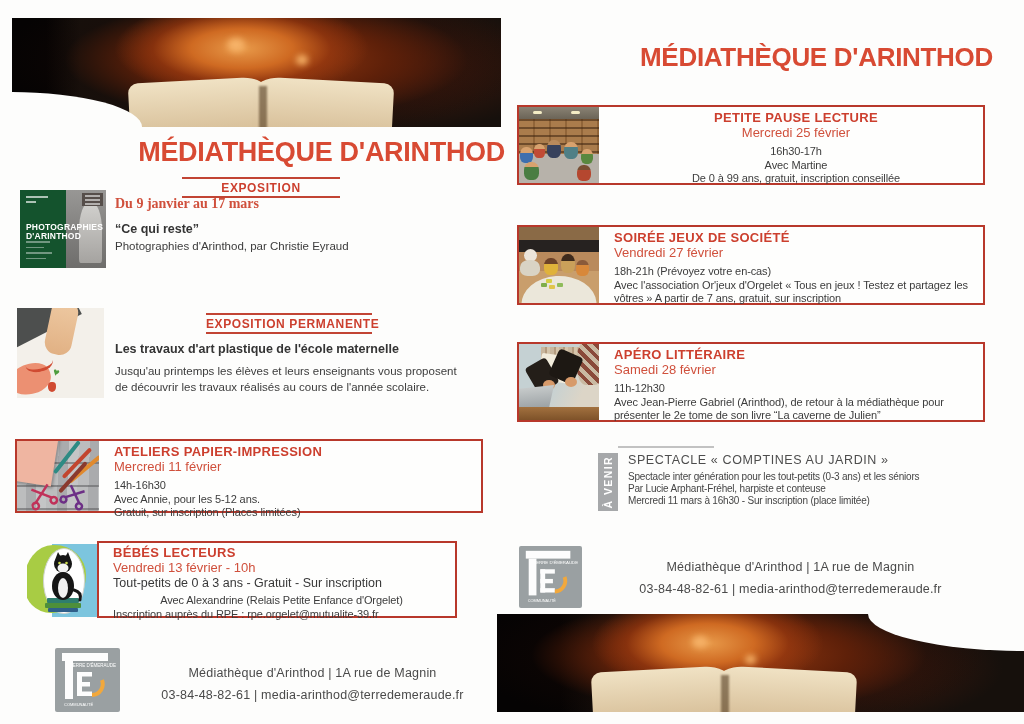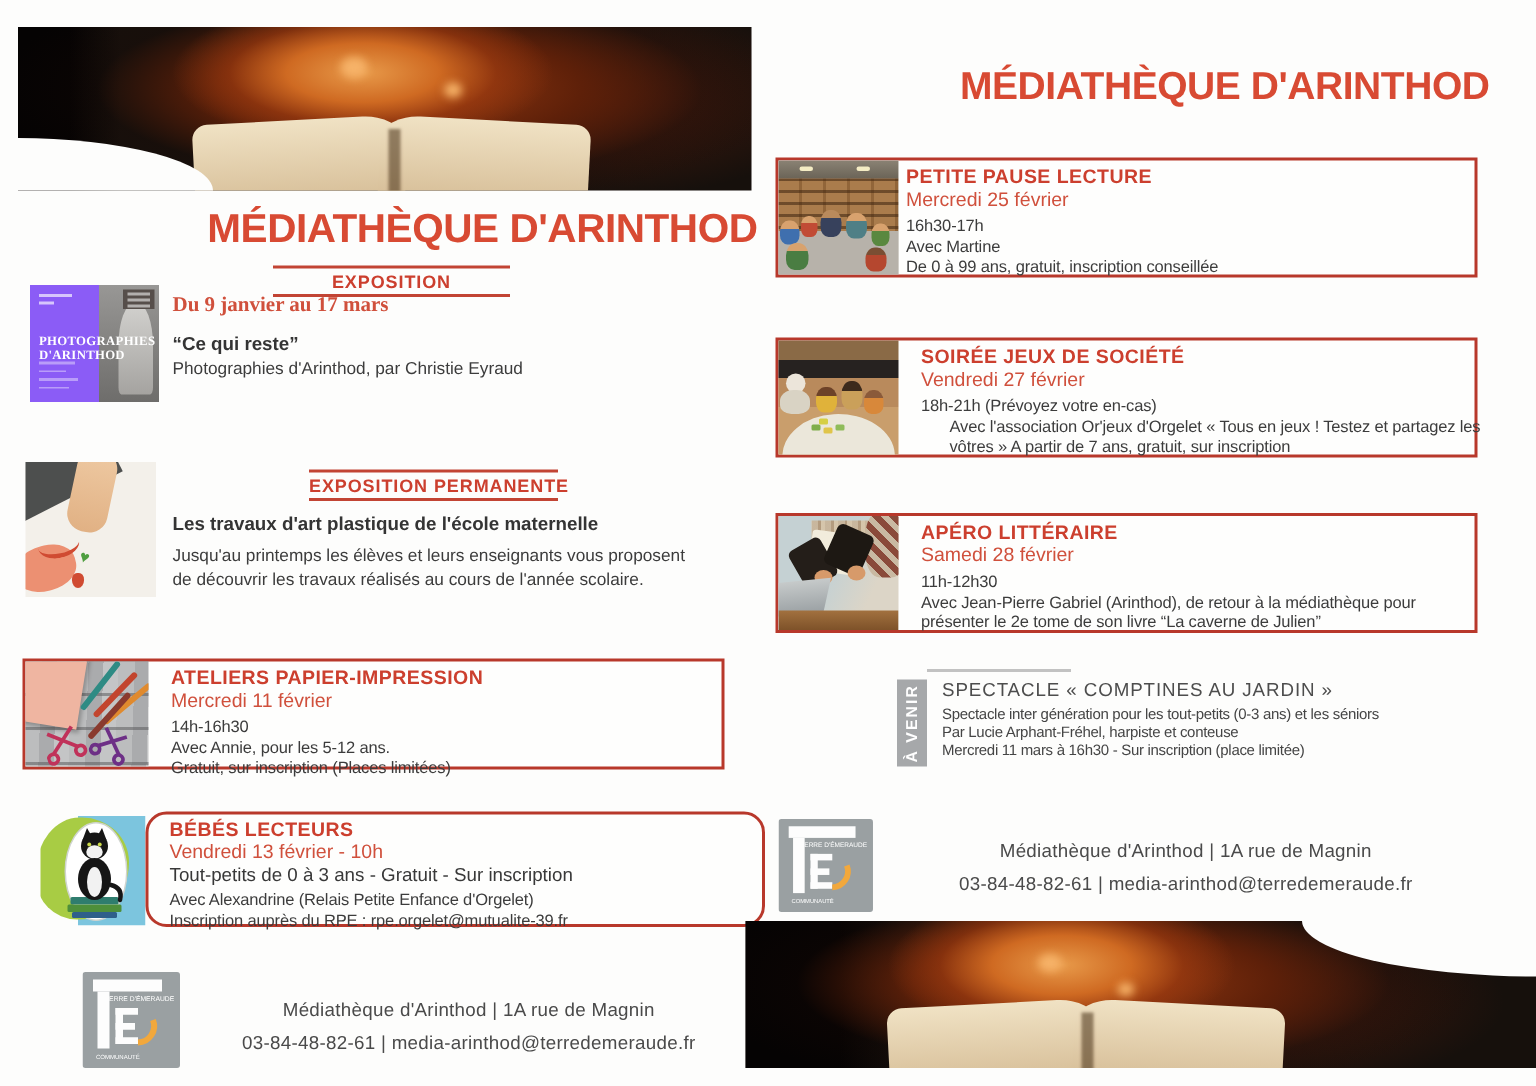--- a/index.html
+++ b/index.html
@@ -16,21 +16,21 @@
   .sec-head .lbl{font-weight:700;font-size:12px;letter-spacing:.6px;color:#cc3f2e;padding:2px 0 1px 0;white-space:nowrap;}
 
   
   .ebox{position:absolute;border:2px solid #b8382b;background:#fefefd;box-sizing:border-box;}
   .ebox .content{position:absolute;top:3px;right:5px;}
   .evt-title{font-weight:700;font-size:13px;letter-spacing:.3px;color:#cc3f2e;white-space:nowrap;}
   .evt-date{font-weight:500;font-size:13px;color:#d0503c;margin-top:0px;white-space:nowrap;}
   .evt-line{font-size:11px;letter-spacing:-.1px;line-height:13.5px;color:#3c3c3c;}
   .evt-line.first{margin-top:5px;}
   .evt-big{font-size:12.5px;color:#383838;margin-top:1px;white-space:nowrap;}
-  .evt-gap{margin-top:4px;}
+  .evt-gap{margin-top:4px;text-align:center;}
 
   .ph{position:absolute;left:0;top:0;height:100%;width:80px;overflow:hidden;}
 
   
   .firephoto{position:absolute;background:#16100c;overflow:hidden;}
   .fg-stone{position:absolute;inset:0;
     background:
       radial-gradient(ellipse 26% 45% at 47% 28%,#e89a4a 0%,#cf6a22 40%,rgba(160,60,16,.6) 70%,rgba(0,0,0,0) 100%),
       radial-gradient(ellipse 55% 75% at 52% 38%,#9a3c12 0%,#5e2009 45%,rgba(30,10,5,.2) 75%,rgba(0,0,0,0) 100%),
       radial-gradient(ellipse 45% 80% at 78% 45%,rgba(110,35,14,.55),rgba(0,0,0,0) 75%),
@@ -38,21 +38,21 @@
   .fg-spark{position:absolute;background:#f6b268;border-radius:50%;filter:blur(3px);}
   .fg-book{position:absolute;}
   .fg-book .pg{position:absolute;bottom:0;width:53%;height:100%;background:linear-gradient(180deg,#f0e2c4,#d8c09a);}
   .fg-book .pgl{left:0;border-radius:10px 26px 0 0/10px 16px 0 0;transform:rotate(-3deg);}
   .fg-book .pgr{right:0;border-radius:26px 10px 0 0/16px 10px 0 0;transform:rotate(3deg);}
   .fg-book .crease{position:absolute;left:49%;bottom:0;width:3%;height:88%;background:rgba(70,45,20,.55);filter:blur(1px);}
   .swoosh-bl{position:absolute;left:-2px;bottom:-2px;background:#fdfdfc;border-top-right-radius:100% 95%;}
   .swoosh-tr{position:absolute;right:-2px;top:-2px;background:#fdfdfc;border-bottom-left-radius:100% 95%;}
 
   
-  #poster{position:absolute;background:#8b5cf6;overflow:hidden;font-family:Liberation Serif, serif;}
+  #poster{position:absolute;background:#14532d;overflow:hidden;}
   .po-photo{position:absolute;right:0;top:0;width:46%;height:100%;background:linear-gradient(180deg,#989795,#6e6d6b);}
   .po-arch{position:absolute;right:10%;top:16%;width:58%;height:78%;background:linear-gradient(#d2d1ce,#a5a3a0);border-radius:46% 46% 8% 8%;}
   .po-badge{position:absolute;right:3px;top:3px;width:21px;height:13px;background:#564e4a;}
   .po-badge i{display:block;height:2px;margin:2px 3px 0 3px;background:rgba(255,255,255,.55);}
   .po-bar{position:absolute;height:2px;background:rgba(255,255,255,.65);}
   .po-title{position:absolute;left:6px;top:42%;color:#fff;font-weight:700;font-size:8.5px;line-height:9.5px;letter-spacing:.2px;white-space:nowrap;}
   .po-micro{position:absolute;height:1.5px;background:rgba(255,255,255,.4);}
 
   
   .blob{position:absolute;border-radius:45% 45% 38% 38%;}
@@ -229,21 +229,21 @@
       <circle cx="22" cy="14" r="9" fill="#161616"></circle>
       <ellipse cx="22" cy="18" rx="5.5" ry="4.5" fill="#f2f2f2"></ellipse>
       <ellipse cx="22" cy="36" rx="11" ry="14" fill="#161616"></ellipse>
       <ellipse cx="22" cy="38" rx="5" ry="10" fill="#f2f2f2"></ellipse>
       <circle cx="18.5" cy="13" r="1.3" fill="#cddc4a"></circle>
       <circle cx="25.5" cy="13" r="1.3" fill="#cddc4a"></circle>
       <path d="M33 40 q8 2 6 10" stroke="#161616" stroke-width="3" fill="none" stroke-linecap="round"></path>
     </svg>
   </div>
 
-  <div class="ebox" style="left:97px;top:541px;width:413px;height:77px;border-radius:14px;">
+  <div class="ebox" style="left:97px;top:541px;width:360px;height:77px;">
     <div class="content" style="left:14px;top:2px;">
       <div class="evt-title">BÉBÉS LECTEURS</div>
       <div class="evt-date">Vendredi 13 février - 10h</div>
       <div class="evt-big">Tout-petits de 0 à 3 ans - Gratuit - Sur inscription</div>
       <div class="evt-line evt-gap">Avec Alexandrine (Relais Petite Enfance d'Orgelet)</div>
       <div class="evt-line">Inscription auprès du RPE : rpe.orgelet@mutualite-39.fr</div>
     </div>
   </div>
 
   <svg class="abs" style="left:55px;top:648px;" width="65" height="64" viewBox="0 0 65 64">
@@ -274,21 +274,21 @@
       <div class="lib-shelf"></div>
       <div class="lib-floor"></div>
       <div class="blob" style="left:1px;top:40px;width:13px;height:16px;background:linear-gradient(#d8a26e 0 35%,#3f6fae 35%);"></div>
       <div class="blob" style="left:15px;top:37px;width:11px;height:14px;background:linear-gradient(#d8a26e 0 35%,#c14b35 35%);"></div>
       <div class="blob" style="left:28px;top:33px;width:14px;height:18px;background:linear-gradient(#b98a5c 0 30%,#37415c 30%);"></div>
       <div class="blob" style="left:45px;top:35px;width:14px;height:17px;background:linear-gradient(#d8a26e 0 30%,#4f7f86 30%);"></div>
       <div class="blob" style="left:62px;top:42px;width:12px;height:15px;background:linear-gradient(#d8a26e 0 32%,#59883f 32%);"></div>
       <div class="blob" style="left:5px;top:55px;width:15px;height:18px;background:linear-gradient(#d8a26e 0 28%,#4a7d42 28%);"></div>
       <div class="blob" style="left:58px;top:58px;width:14px;height:16px;background:linear-gradient(#7a4e33 0 30%,#b5472f 30%);"></div>
     </div>
-    <div class="content" style="left:85px;">
+    <div class="content" style="left:95px;text-align:center;">
       <div class="evt-title">PETITE PAUSE LECTURE</div>
       <div class="evt-date">Mercredi 25 février</div>
       <div class="evt-line first">16h30-17h</div>
       <div class="evt-line">Avec Martine</div>
       <div class="evt-line">De 0 à 99 ans, gratuit, inscription conseillée</div>
     </div>
   </div>
 
   <div class="ebox" style="left:517px;top:225px;width:468px;height:80px;">
     <div class="ph ph-games">
@@ -300,21 +300,21 @@
       <div class="gm-table"></div>
       <div class="gm-card" style="left:22px;bottom:16px;background:#7fae4a;"></div>
       <div class="gm-card" style="left:30px;bottom:14px;background:#e0c54a;"></div>
       <div class="gm-card" style="left:38px;bottom:16px;background:#8fbc5a;"></div>
       <div class="gm-card" style="left:27px;bottom:20px;background:#d6cf44;"></div>
     </div>
     <div class="content" style="left:95px;">
       <div class="evt-title">SOIRÉE JEUX DE SOCIÉTÉ</div>
       <div class="evt-date">Vendredi 27 février</div>
       <div class="evt-line first">18h-21h (Prévoyez votre en-cas)</div>
-      <div class="evt-line" style="width:364px;white-space:normal;margin-left:19px;">Avec l'association Or'jeux d'Orgelet « Tous en jeux ! Testez et partagez les vôtres » A partir de 7 ans, gratuit, sur inscription</div>
+      <div class="evt-line" style="width:364px;white-space:normal;">Avec l'association Or'jeux d'Orgelet « Tous en jeux ! Testez et partagez les vôtres » A partir de 7 ans, gratuit, sur inscription</div>
     </div>
   </div>
 
   <div class="ebox" style="left:517px;top:342px;width:468px;height:80px;">
     <div class="ph ph-read">
       <div class="rd-shelf"></div>
       <div class="rd-plaid"></div>
       <div class="rd-fan"></div>
       <div class="rd-cvrl"></div>
       <div class="rd-cvrr"></div>

